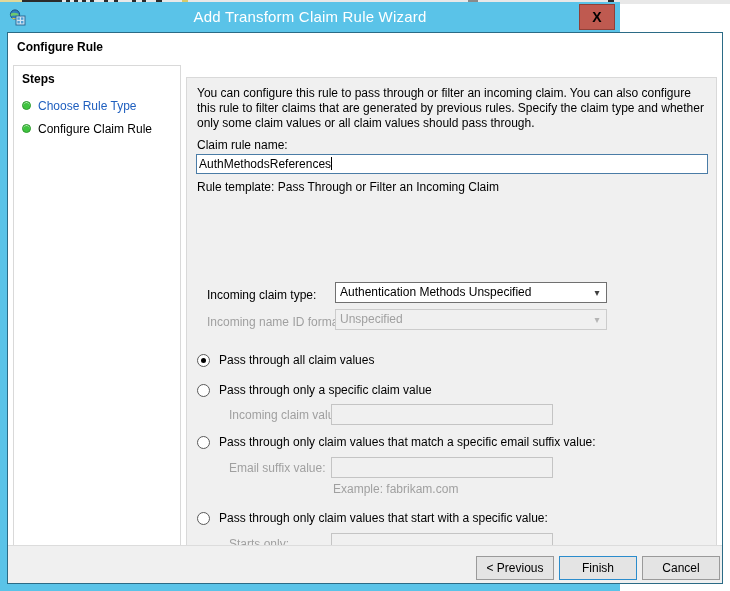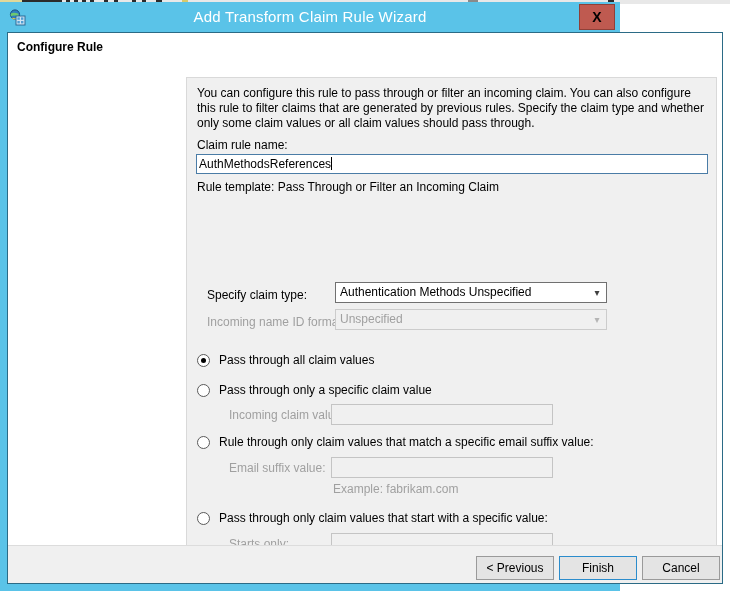--- a/index.html
+++ b/index.html
@@ -407,33 +407,44 @@
   </div>
 
   <div id="client">
 
     <div id="page-header">
       <div id="page-title">Configure Rule</div>
     </div>
 
     <div id="body-area">
 
+      <div id="steps-pane">
+        <div id="steps-heading">Steps</div>
+
+        <div class="step-item" style="top:30px;">
+          <span class="step-bullet"></span><span class="step-label link">Choose Rule Type</span>
+        </div>
+
+        <div class="step-item" style="top:53px;">
+          <span class="step-bullet"></span><span class="step-label current">Configure Claim Rule</span>
+        </div>
+      </div>
 
       <div id="content-pane">
 
         <div id="intro-text">You can configure this rule to pass through or filter an incoming claim. You can also configure this rule to filter claims that are generated by previous rules. Specify the claim type and whether only some claim values or all claim values should pass through.</div>
 
         <div id="claim-rule-name-label">Claim rule name:</div>
 
         <div id="claim-rule-name-input"><span>AuthMethodsReferences</span><span id="caret"></span></div>
 
         <div id="rule-template-text">Rule template: Pass Through or Filter an Incoming Claim</div>
 
         <div id="combo-group">
-          <div class="field-label" id="incoming-claim-type-label">Specify claim type:</div>
+          <div class="field-label" id="incoming-claim-type-label">Incoming claim type:</div>
           <div class="combo" id="incoming-claim-type-combo">
             <span>Authentication Methods Unspecified</span>
             <span class="arrow">▾</span>
           </div>
 
           <div class="field-label disabled" id="incoming-name-id-label">Incoming name ID format:</div>
           <div class="combo disabled" id="incoming-name-id-combo">
             <span>Unspecified</span>
             <span class="arrow">▾</span>
           </div>
@@ -446,21 +457,21 @@
 
         <div class="radio-row" style="top:305px;">
           <span class="radio"></span>
           <span class="radio-label">Pass through only a specific claim value</span>
         </div>
         <div class="sub-label" style="left:42px; top:330px;">Incoming claim value:</div>
         <div class="sub-input" style="left:144px; top:326px; width:222px;"></div>
 
         <div class="radio-row" style="top:357px;">
           <span class="radio"></span>
-          <span class="radio-label">Rule through only claim values that match a specific email suffix value:</span>
+          <span class="radio-label">Pass through only claim values that match a specific email suffix value:</span>
         </div>
         <div class="sub-label" style="left:42px; top:383px;">Email suffix value:</div>
         <div class="sub-input" style="left:144px; top:379px; width:222px;"></div>
         <div class="example-text" style="left:146px; top:404px;">Example: fabrikam.com</div>
 
         <div class="radio-row" style="top:433px;">
           <span class="radio"></span>
           <span class="radio-label">Pass through only claim values that start with a specific value:</span>
         </div>
         <div class="sub-label" style="left:42px; top:459px;">Starts only:</div>

